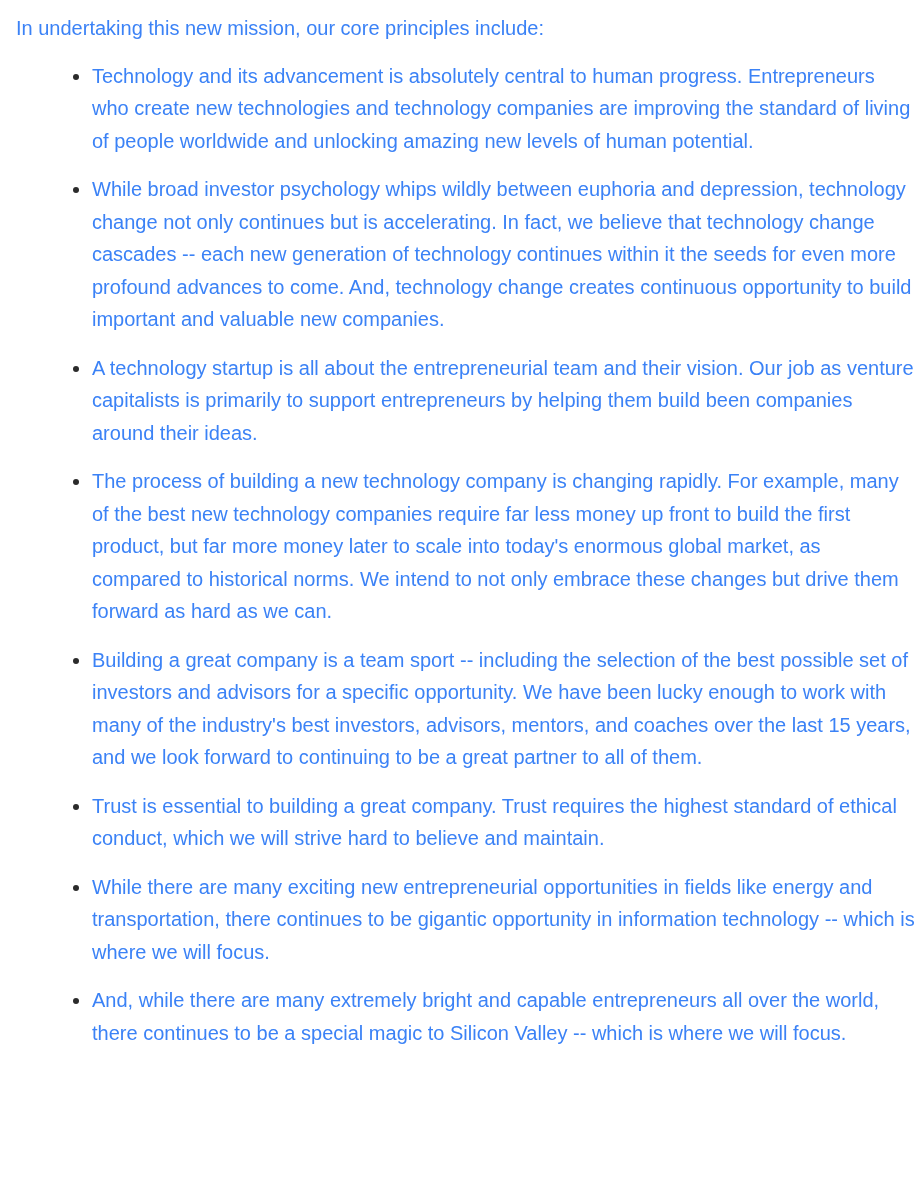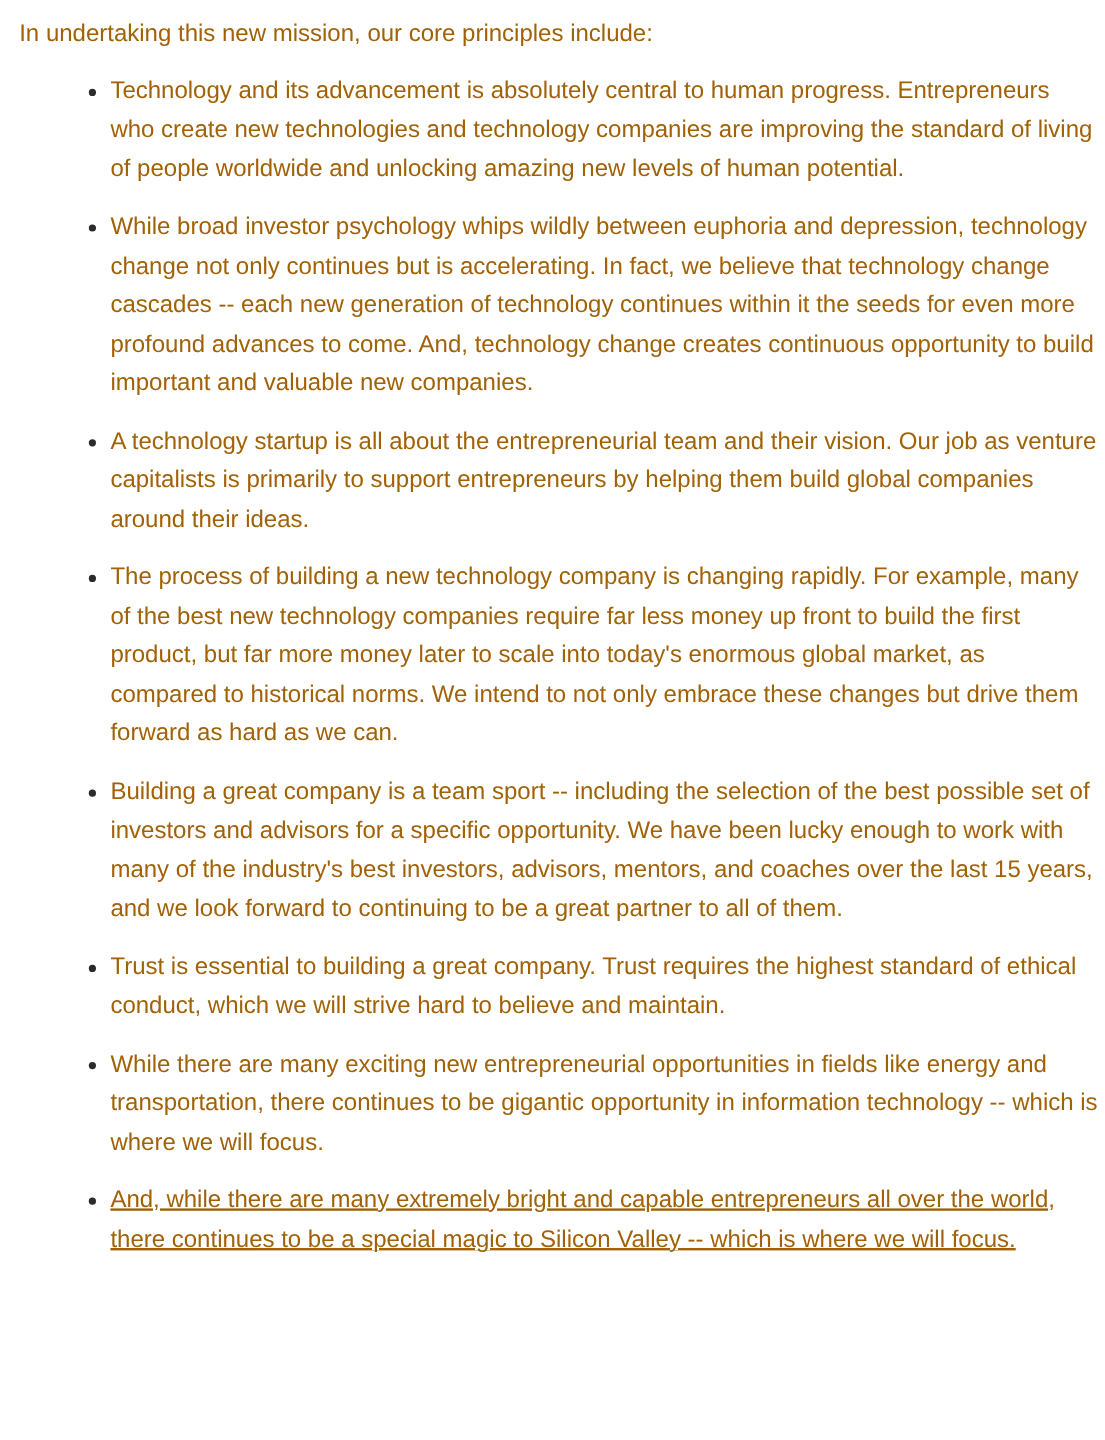--- a/index.html
+++ b/index.html
@@ -10,51 +10,50 @@
   .page {
     width: 921px;
     height: 1200px;
     box-sizing: border-box;
     padding: 12px 6px 0 16px;
     overflow: hidden;
     background: #ffffff;
     font-family: "Liberation Sans", "DejaVu Sans", sans-serif;
     font-size: 20px;
     line-height: 32.5px;
-    color: #a16207;
+    color: #3b82f6;
     -webkit-font-smoothing: antialiased;
   }
   .intro {
     margin: 0 0 15px 0;
   }
   ul.principles {
     margin: 0;
     padding: 0 0 0 76px;
     list-style: disc outside;
   }
   ul.principles li {
     margin: 0 0 16px 0;
   }
   ul.principles li:last-child {
     margin-bottom: 4px;
-    text-decoration: underline;
   }
   ul.principles li::marker {
     color: #2b2b2b;
     font-size: 20px;
   }
 </style>
 </head>
 <body>
 
 <div class="page">
   <p class="intro">In undertaking this new mission, our core principles include:</p>
   <ul class="principles">
     <li>Technology and its advancement is absolutely central to human progress. Entrepreneurs who create new technologies and technology companies are improving the standard of living of people worldwide and unlocking amazing new levels of human potential.</li>
     <li>While broad investor psychology whips wildly between euphoria and depression, technology change not only continues but is accelerating. In fact, we believe that technology change cascades -- each new generation of technology continues within it the seeds for even more profound advances to come. And, technology change creates continuous opportunity to build important and valuable new companies.</li>
-    <li>A technology startup is all about the entrepreneurial team and their vision. Our job as venture capitalists is primarily to support entrepreneurs by helping them build global companies around their ideas.</li>
+    <li>A technology startup is all about the entrepreneurial team and their vision. Our job as venture capitalists is primarily to support entrepreneurs by helping them build been companies around their ideas.</li>
     <li>The process of building a new technology company is changing rapidly. For example, many of the best new technology companies require far less money up front to build the first product, but far more money later to scale into today's enormous global market, as compared to historical norms. We intend to not only embrace these changes but drive them forward as hard as we can.</li>
     <li>Building a great company is a team sport -- including the selection of the best possible set of investors and advisors for a specific opportunity. We have been lucky enough to work with many of the industry's best investors, advisors, mentors, and coaches over the last 15 years, and we look forward to continuing to be a great partner to all of them.</li>
     <li>Trust is essential to building a great company. Trust requires the highest standard of ethical conduct, which we will strive hard to believe and maintain.</li>
     <li>While there are many exciting new entrepreneurial opportunities in fields like energy and transportation, there continues to be gigantic opportunity in information technology -- which is where we will focus.</li>
     <li>And, while there are many extremely bright and capable entrepreneurs all over the world, there continues to be a special magic to Silicon Valley -- which is where we will focus.</li>
   </ul>
 </div>
 
 </body></html>

